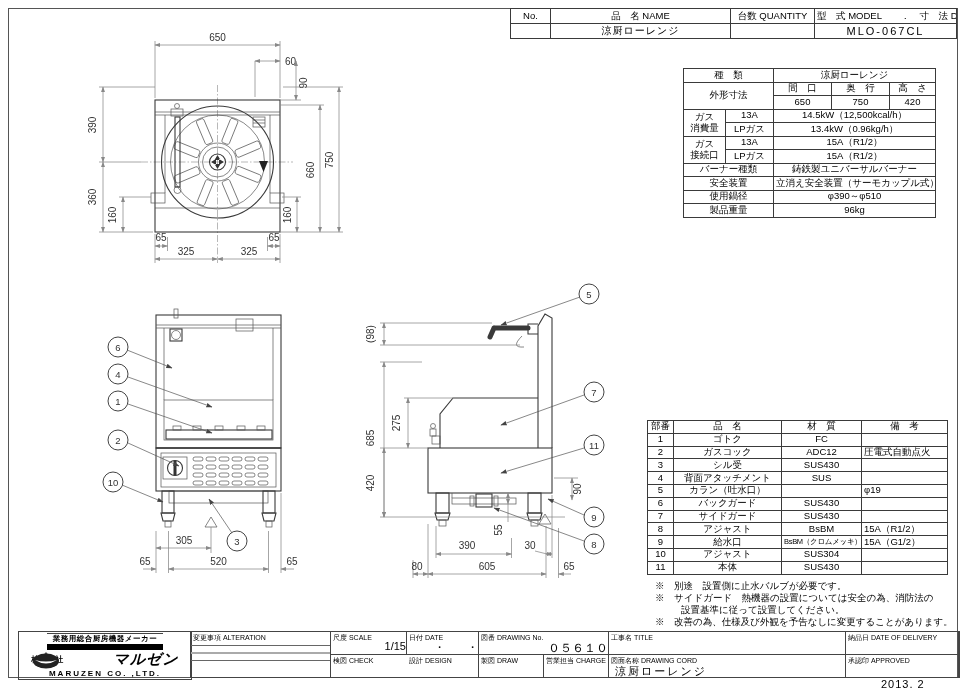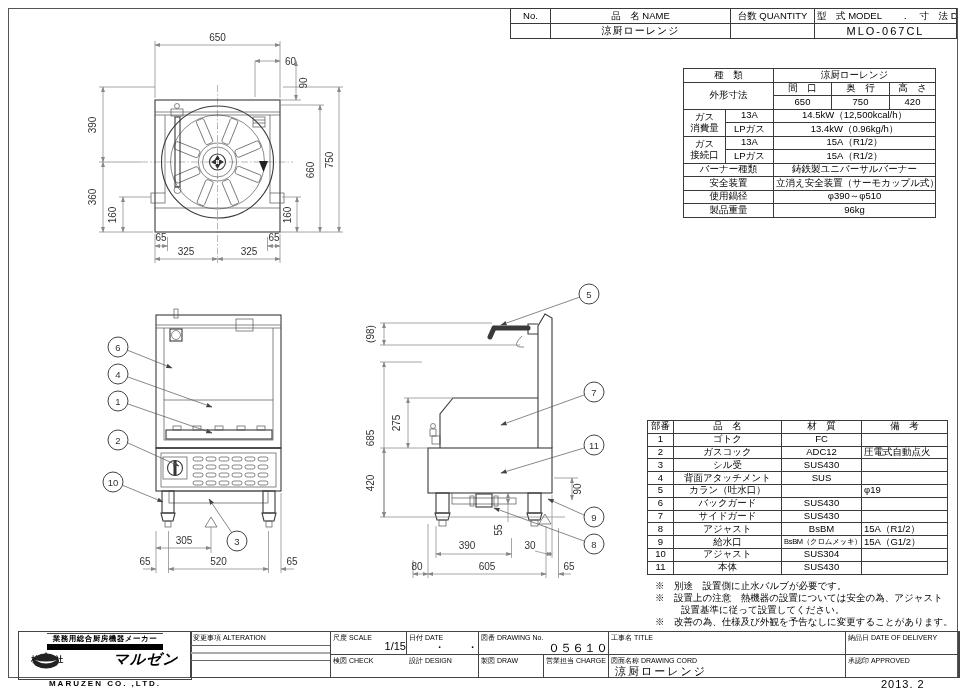--- a/index.html
+++ b/index.html
@@ -25,21 +25,21 @@
   .notes div{white-space:nowrap;}
   .note-indent{padding-left:26px;}
   
   .company{position:absolute;left:18px;top:631px;width:172px;height:45px;border:1px solid #444;
            display:flex;flex-direction:column;align-items:center;justify-content:space-between;padding:1px 0;}
   .tagline{font-size:7.5px;font-weight:bold;border-bottom:6px solid #000000;border-top:1px solid #444;
            padding:0 6px;letter-spacing:0.5px;}
   .brandrow{display:flex;align-items:center;gap:2px;}
   .kabushiki{font-size:8px;font-weight:bold;}
   .brand{font-size:15px;font-weight:bold;letter-spacing:1px;font-style:italic;margin-left:48px;}
-  .co-en{font-size:8px;font-weight:bold;letter-spacing:2px;margin-top:10px;}
+  .co-en{font-size:8px;font-weight:bold;letter-spacing:2px;}
   .tblock{position:absolute;left:190px;top:631px;width:768px;height:45px;border:1px solid #444;
           display:grid;grid-template-columns:140px 76px 72px 65px 65px 237px auto;
           grid-template-rows:23px auto;}
   .tb{border-right:1px solid #444;border-bottom:1px solid #444;position:relative;font-size:7px;
       text-align:left;padding:1px 2px;overflow:hidden;}
   .tb:nth-child(7n){border-right:none;}
   .tb .val{position:absolute;left:0;right:0;top:8px;text-align:right;font-size:11px;}
   .tb-alt{grid-row:1/3;border-bottom:none;}
   .tb-dno{grid-column:4/6;}
   .row2{border-bottom:none;}
@@ -225,21 +225,21 @@
           <td>11</td>
           <td>本体</td>
           <td>SUS430</td>
           <td></td>
         </tr>
   </tbody>
     </table>
 
   <div class="notes">
     <div>※　別途　設置側に止水バルブが必要です。</div>
-    <div>※　設置上の注意　熱機器の設置については安全の為、アジャスト</div>
+    <div>※　サイドガード　熱機器の設置については安全の為、消防法の</div>
     <div class="note-indent">設置基準に従って設置してください。</div>
     <div>※　改善の為、仕様及び外観を予告なしに変更することがあります。</div>
   </div>
 
   <div class="company">
     <div class="tagline">業務用総合厨房機器メーカー</div>
     <div class="brandrow">
       <svg width="30" height="18" viewBox="0 0 30 18">
         <ellipse cx="15" cy="10" rx="13" ry="7.5" fill="#222"></ellipse>
         <path d="M4,9 Q15,16 26,9 Q15,12 4,9z" fill="#fff"></path>

